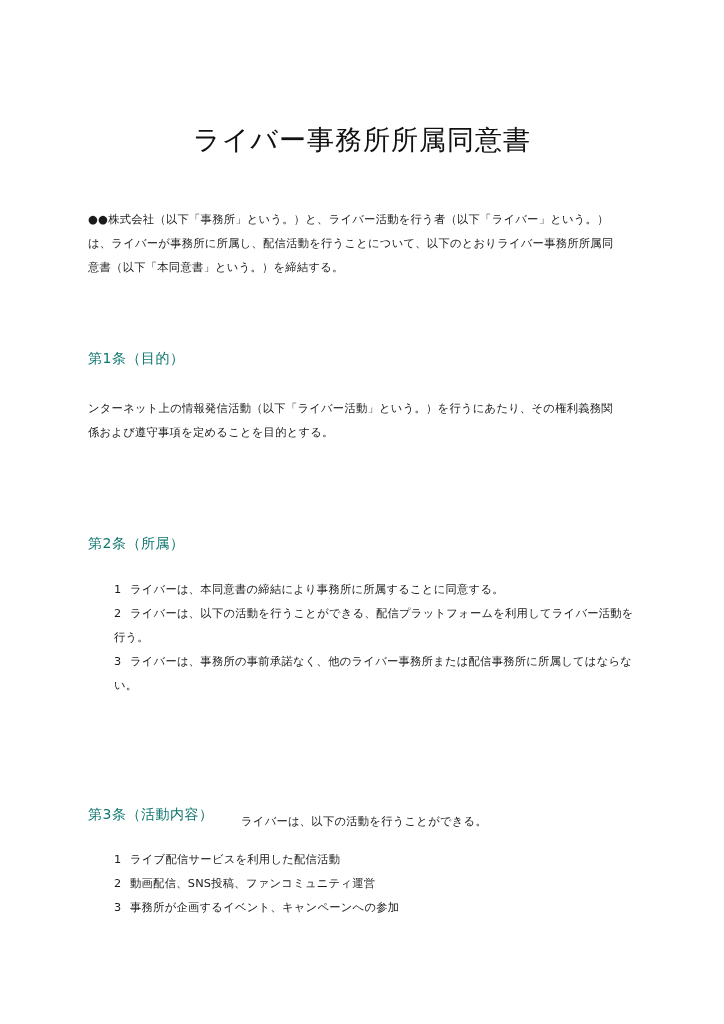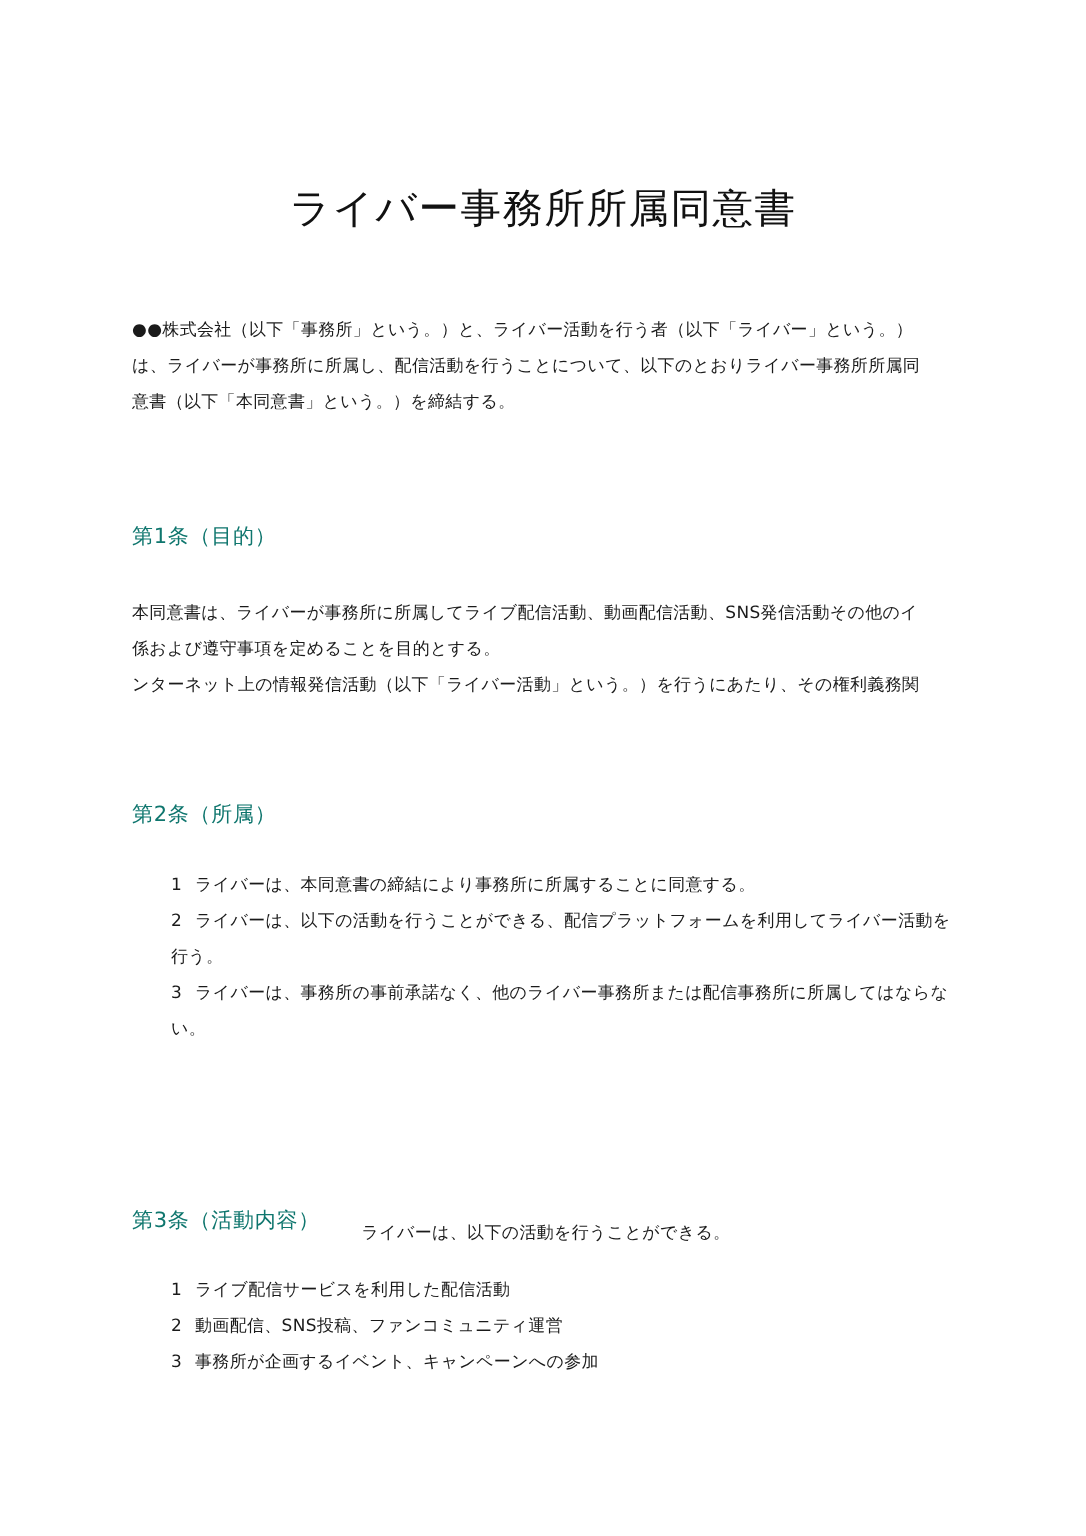--- a/index.html
+++ b/index.html
@@ -35,23 +35,22 @@
   <div class="title">ライバー事務所所属同意書</div>
 
   <div class="para" style="top:208px;">
     <div>●●株式会社（以下「事務所」という。）と、ライバー活動を行う者（以下「ライバー」という。）</div>
     <div>は、ライバーが事務所に所属し、配信活動を行うことについて、以下のとおりライバー事務所所属同</div>
     <div>意書（以下「本同意書」という。）を締結する。</div>
   </div>
 
   <div class="heading" style="top:344px;">第1条（目的）</div>
   <div class="para" style="top:397px;">
-    <div>本同意書は、ライバーが事務所に所属してライブ配信活動、動画配信活動、SNS発信活動その他のイ</div>
+    <div>ンターネット上の情報発信活動（以下「ライバー活動」という。）を行うにあたり、その権利義務関</div>
     <div>係および遵守事項を定めることを目的とする。</div>
-    <div>ンターネット上の情報発信活動（以下「ライバー活動」という。）を行うにあたり、その権利義務関</div>
   </div>
 
   <div class="heading" style="top:529px;">第2条（所属）</div>
   <div class="para" style="top:578px;">
     <div class="item">
       <span class="num">1</span><span>ライバーは、本同意書の締結により事務所に所属することに同意する。</span>
     </div>
     <div class="item">
       <span class="num">2</span><span>ライバーは、以下の活動を行うことができる、配信プラットフォームを利用してライバー活動を</span>
     </div>

